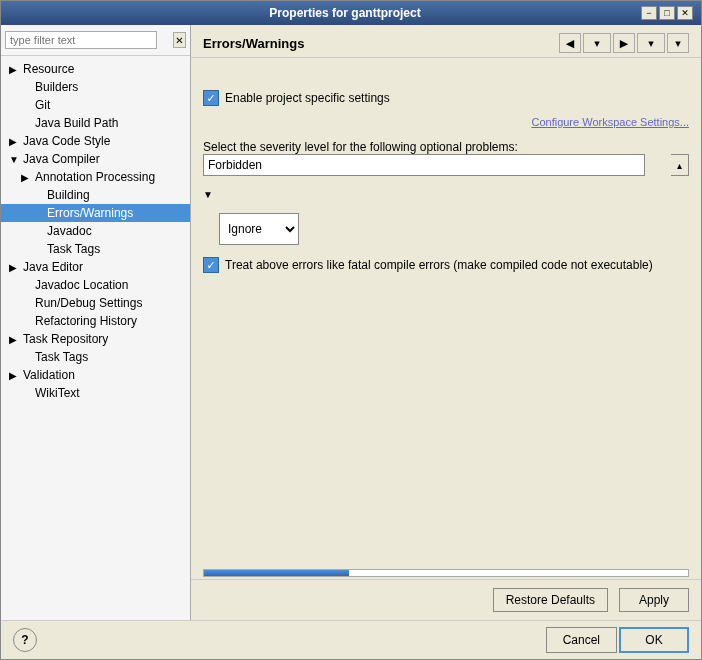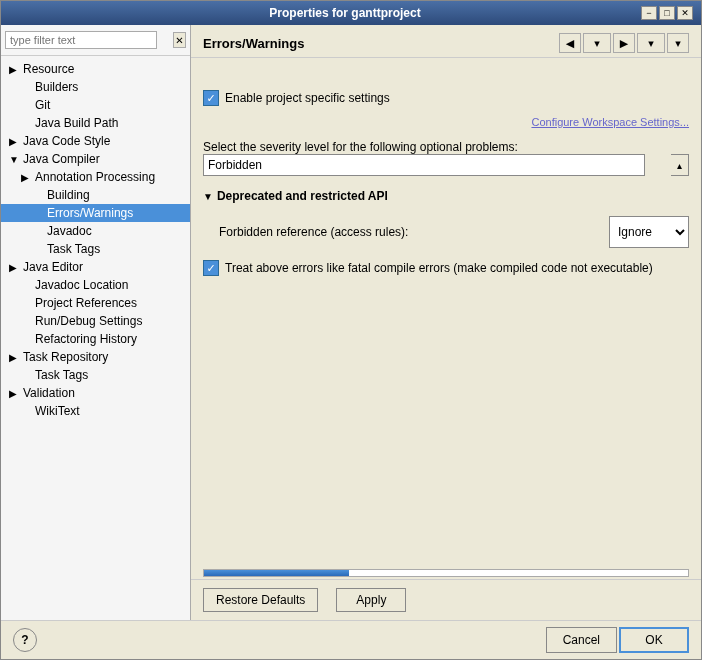--- a/index.html
+++ b/index.html
@@ -246,22 +246,22 @@
     }
     .treat-row {
       display: flex;
       align-items: center;
       gap: 6px;
       margin-top: 10px;
     }
     .bottom-bar {
       padding: 8px 12px;
       display: flex;
-      justify-content: flex-start;
-      gap: 18px;
+      justify-content: flex-end;
+      gap: 11px;
       border-top: 1px solid #ccc;
       background: #ece9d8;
     }
     .progress-bar-row {
       height: 12px;
       background: #ece9d8;
       padding: 0 12px;
       display: flex;
       align-items: center;
     }
@@ -388,24 +388,20 @@
           <div class="tree-item level-1">
             <span class="tree-arrow">▶</span>
             <span>Java Editor</span>
           </div>
           <div class="tree-item level-2">
             <span class="tree-arrow"></span>
             <span>Javadoc Location</span>
           </div>
           <div class="tree-item level-2">
             <span class="tree-arrow"></span>
-            <span>Project References</span>
-          </div>
-          <div class="tree-item level-2">
-            <span class="tree-arrow"></span>
             <span>Run/Debug Settings</span>
           </div>
           <div class="tree-item level-2">
             <span class="tree-arrow"></span>
             <span>Refactoring History</span>
           </div>
           <div class="tree-item level-1">
             <span class="tree-arrow">▶</span>
             <span>Task Repository</span>
           </div>
@@ -448,25 +444,23 @@
 
         <div class="severity-label">Select the severity level for the following optional problems:</div>
 
         <div class="filter-field-row">
           <input class="filter-field" type="text" value="Forbidden" style="">
           <button class="dropdown-arrow-btn">▴</button>
         </div>
 
         <div class="section-header">
           <span class="section-arrow">▼</span>
-          <span>Deprecated and restricted API</span>
         </div>
 
         <div class="setting-row">
-          <span class="setting-label">Forbidden reference (access rules):</span>
           <div class="select-control">
             <select class="select-box">
               <option>Ignore</option>
               <option>Warning</option>
               <option>Error</option>
             </select>
           </div>
         </div>
 
         <div class="treat-row">

